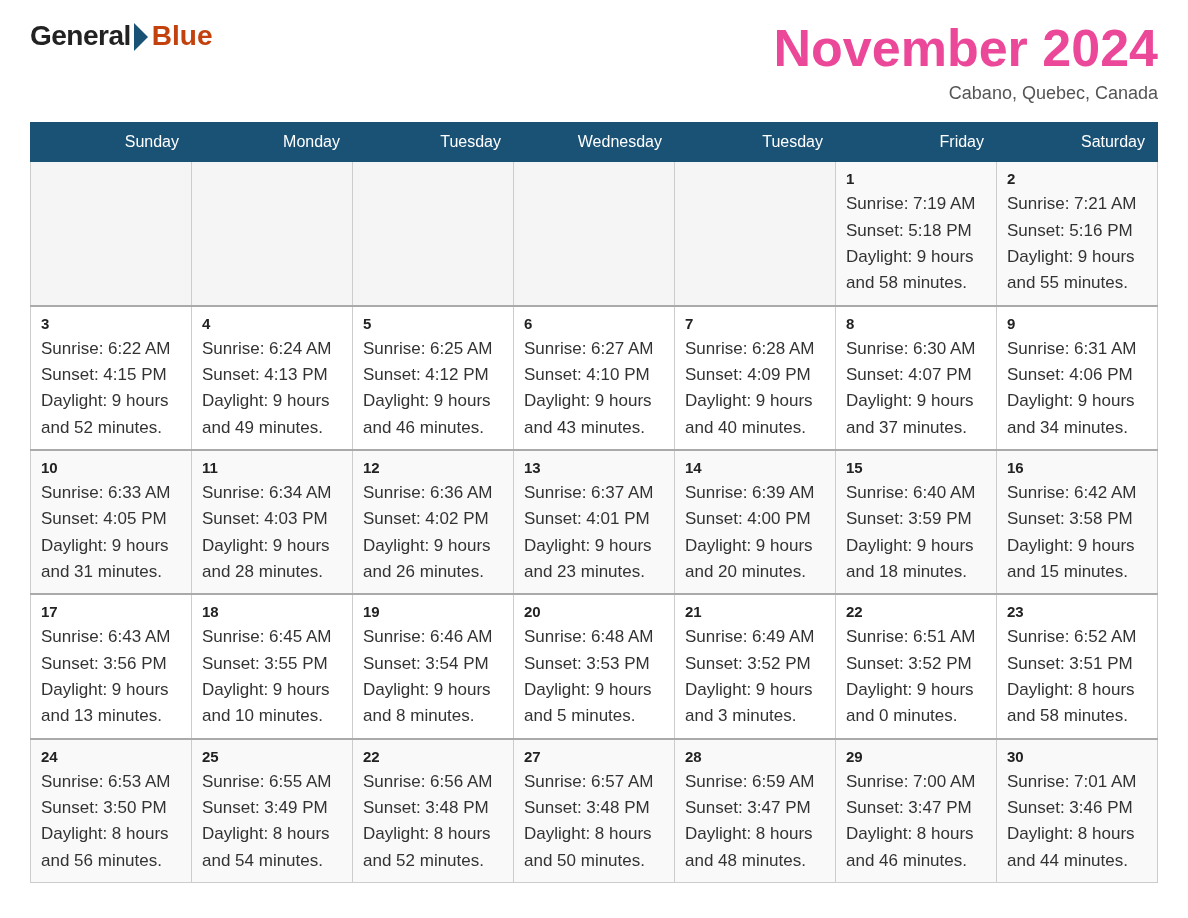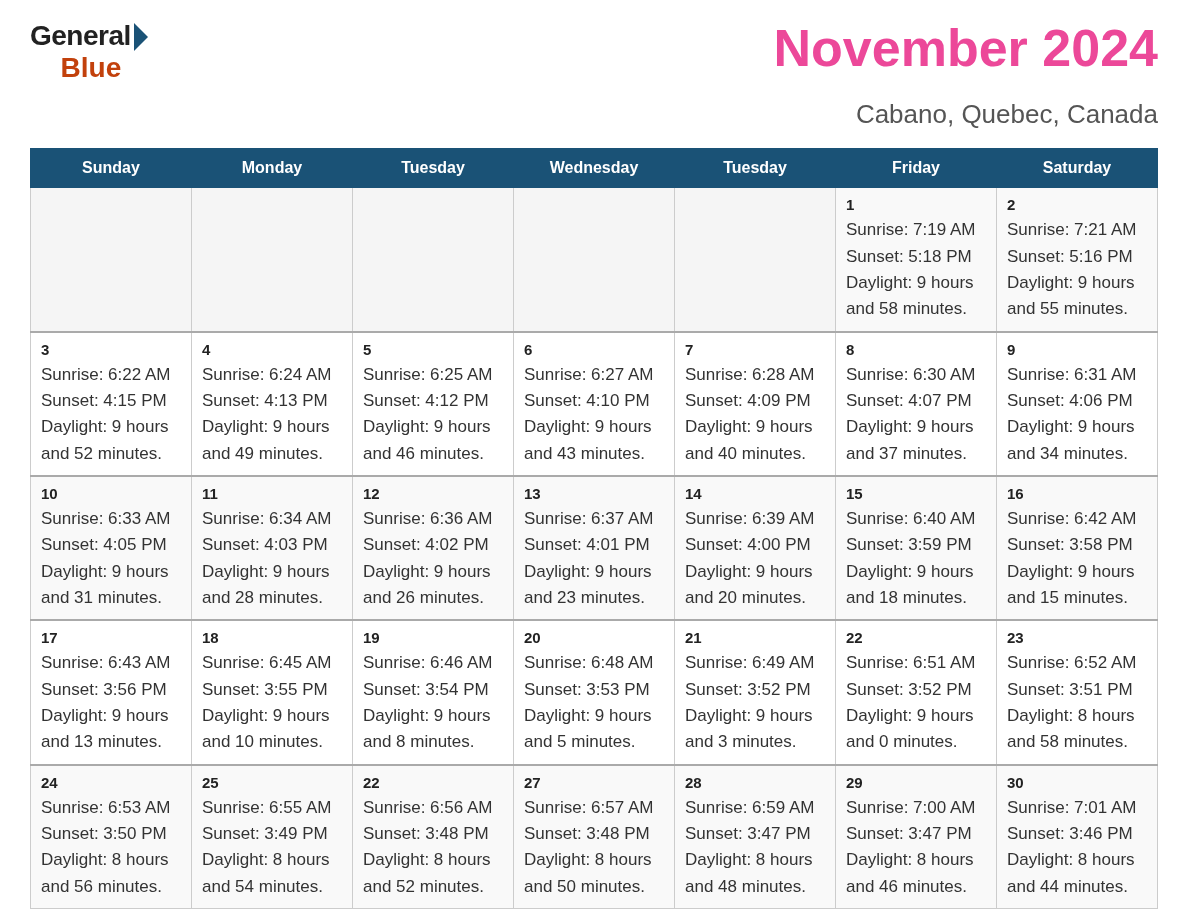--- a/index.html
+++ b/index.html
@@ -12,22 +12,22 @@
       padding: 20px 30px;
     }
     .header {
       display: flex;
       justify-content: space-between;
       align-items: flex-start;
       margin-bottom: 18px;
     }
     .logo {
       display: flex;
-      flex-direction: column;
-      align-items: center;
+      flex-direction: row;
+      align-items: flex-end;
     }
     .logo-top {
       display: flex;
       align-items: center;
     }
     .logo-general {
       font-size: 28px;
       font-weight: bold;
       color: #222;
       letter-spacing: -0.5px;
@@ -50,36 +50,36 @@
     .title-section {
       text-align: right;
     }
     .calendar-title {
       font-size: 52px;
       font-weight: bold;
       color: #ec4899;
       line-height: 1.1;
     }
     .calendar-subtitle {
-      font-size: 26px;
+      font-size: 18px;
       color: #555;
-      margin-top: 22px;
+      margin-top: 6px;
     }
     .calendar {
       width: 100%;
       border-collapse: collapse;
       border: 1px solid #ccc;
     }
     .calendar th {
       background-color: #1a5276;
       color: #fff;
       padding: 10px 12px;
       font-size: 16px;
-      font-weight: bold;
-      text-align: center;
+      font-weight: normal;
+      text-align: right;
       border: 1px solid #1a5276;
     }
     .calendar td {
       vertical-align: top;
       padding: 8px 10px;
       border: 1px solid #ccc;
       width: calc(100% / 7);
       height: 110px;
       font-size: 13px;
       color: #333;

